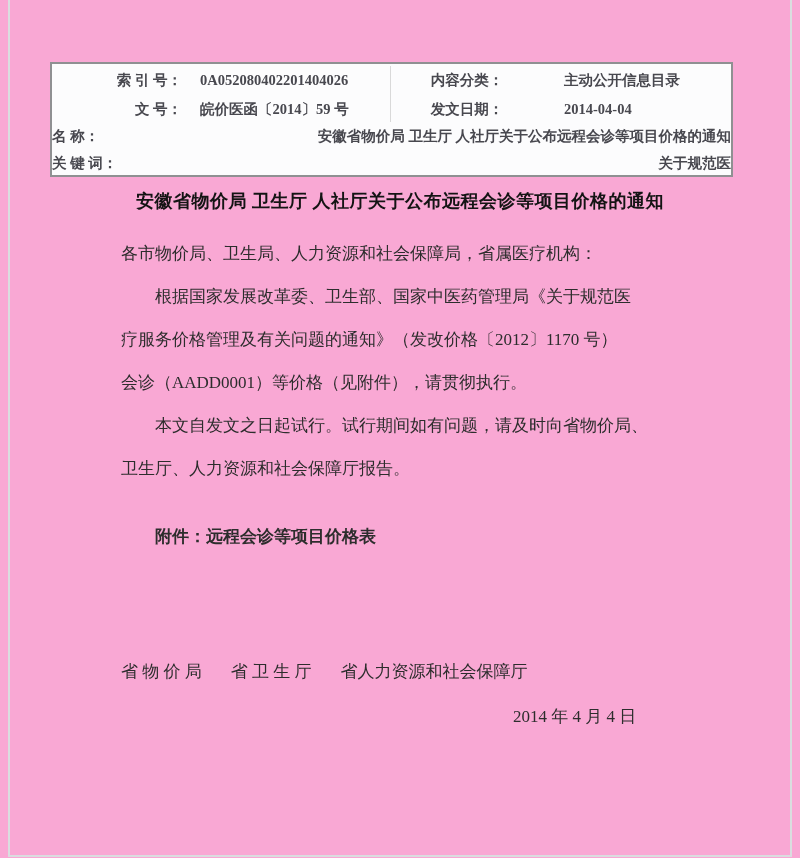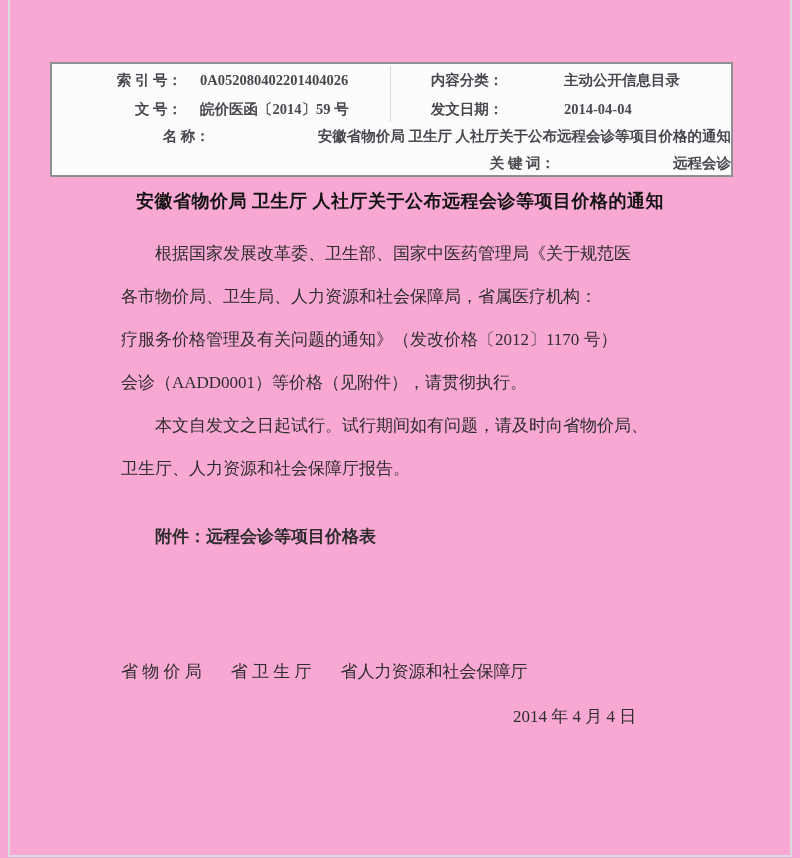--- a/index.html
+++ b/index.html
@@ -13,21 +13,21 @@
   .meta-table { position:absolute; left:50px; top:62px; width:683px; height:115px;
     border:2px solid #8f9092; background:#fcfcfd; color:#48484f; font-weight:bold; font-size:14.5px; }
   .top-grid { display:flex; height:58px; padding-top:2px; }
   .col-left { width:339px; border-right:1px solid #d9d9d9; }
   .col-right { flex:1; }
   .cell { height:29px; display:flex; align-items:center; }
   .lbl-l { display:inline-block; width:130px; text-align:right; white-space:pre; }
   .val-l { margin-left:18px; white-space:pre; }
   .lbl-r { display:inline-block; width:152px; text-align:center; white-space:pre; }
   .val-r { margin-left:21px; white-space:pre; }
-  .row-center { display:flex; justify-content:flex-end; align-items:center; white-space:pre;gap:48px; }
+  .row-center { display:flex; justify-content:space-between; align-items:center; white-space:pre;gap:48px; }
   .row-name { height:29px; }
   .row-name .gap { display:inline-block; width:12px; }
   .row-keyword { height:24px; }
   .row-keyword .gap { display:inline-block; width:22px; }
 
   
   .doc-title { position:absolute; top:189px; left:0; right:0; text-align:center;
     font-size:18px; font-weight:bold; color:#141414; letter-spacing:0.5px; }
   .doc-body { position:absolute; left:121px; top:232px; width:578px;
     font-size:17px; color:#2d2d2d; line-height:43px; }
@@ -65,29 +65,29 @@
         <div class="cell">
           <span class="lbl-r">发文日期：</span>
           <span class="val-r">2014-04-04</span>
         </div>
       </div>
     </div>
     <div class="row-center row-name">
       <span>名 称：</span><span class="gap"></span><span>安徽省物价局 卫生厅 人社厅关于公布远程会诊等项目价格的通知</span>
     </div>
     <div class="row-center row-keyword">
-      <span>关 键 词：</span><span class="gap"></span><span>远程会诊</span>
+      <span>关 键 词：</span><span class="gap"></span><span>关于规范医</span>
     </div>
   </div>
 
   <div class="doc-title">安徽省物价局 卫生厅 人社厅关于公布远程会诊等项目价格的通知</div>
 
   <div class="doc-body">
+    <div class="line">各市物价局、卫生局、人力资源和社会保障局，省属医疗机构：</div>
     <div class="line indent">根据国家发展改革委、卫生部、国家中医药管理局《关于规范医</div>
-    <div class="line">各市物价局、卫生局、人力资源和社会保障局，省属医疗机构：</div>
     <div class="line">疗服务价格管理及有关问题的通知》（发改价格〔2012〕1170 号）</div>
     <div class="line">会诊（AADD0001）等价格（见附件），请贯彻执行。</div>
     <div class="line indent">本文自发文之日起试行。试行期间如有问题，请及时向省物价局、</div>
     <div class="line">卫生厅、人力资源和社会保障厅报告。</div>
 
     <div class="attachment">附件：远程会诊等项目价格表</div>
 
     <div class="sign-row">
       <span class="signer">省 物 价 局</span>
       <span class="signer">省 卫 生 厅</span>

